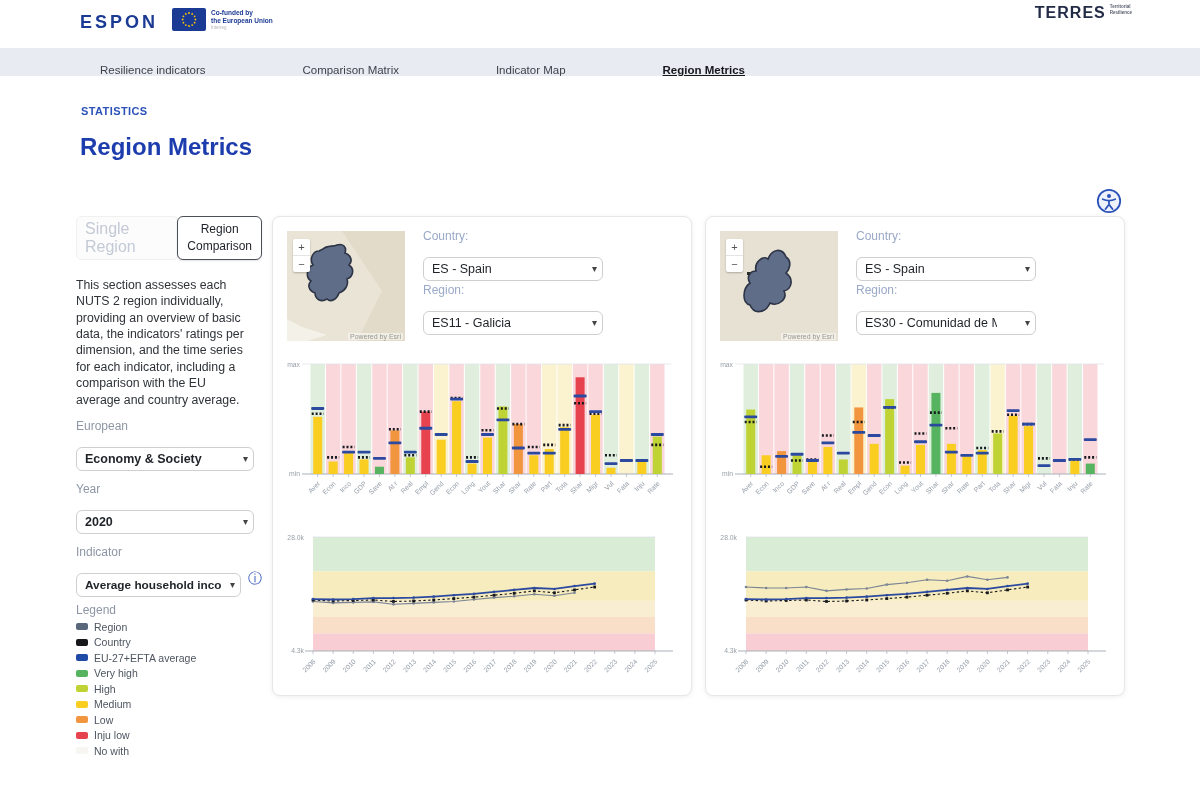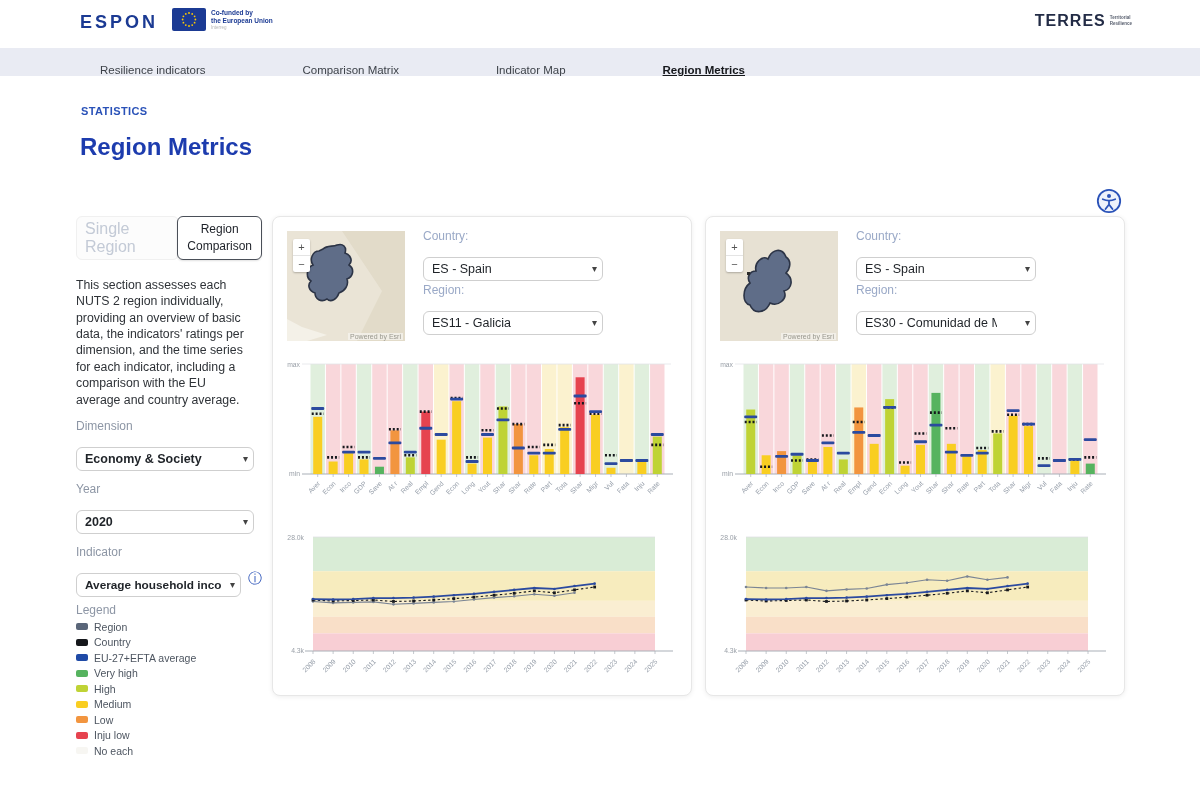--- a/index.html
+++ b/index.html
@@ -6,21 +6,21 @@
   #page{position:relative;width:1200px;height:802px;background:#fff;overflow:hidden;}
 
   
   #header{position:absolute;top:0;left:0;width:1200px;height:48px;background:#fff;border-bottom:1px solid #f0f0f0;}
   .espon-logo{position:absolute;left:80px;top:12px;font-size:18px;font-weight:bold;letter-spacing:3px;color:#1b3a93;}
   .euflag-wrap{position:absolute;left:172px;top:8px;display:flex;gap:5px;align-items:center;}
   .eu-text{font-size:6.5px;font-weight:bold;color:#1b3a93;line-height:1.25;}
   .eu-sub{font-size:4.5px;color:#b6b6b6;}
   #main-nav{position:absolute;left:285px;top:0;width:745px;height:48px;display:flex;justify-content:space-between;align-items:center;}
   #main-nav .nav-item{font-size:12px;color:#3c4043;cursor:pointer;white-space:nowrap;}
-  .terres{position:absolute;right:68px;top:12px;display:flex;gap:4px;align-items:center;}
+  .terres{position:absolute;right:68px;top:4px;display:flex;gap:4px;}
   .terres-word{font-size:16px;font-weight:bold;letter-spacing:1px;color:#232c46;}
   .terres-sub{font-size:4.5px;color:#5a6170;line-height:1.3;font-weight:bold;}
 
   
   #subnav{position:absolute;top:48px;left:0;width:1200px;height:28px;background:#e9ebf3;}
   #subnav-inner{position:absolute;left:100px;top:0;width:645px;height:28px;display:flex;justify-content:space-between;align-items:flex-end;}
   .subnav-item{font-size:11.5px;color:#3d4249;cursor:pointer;white-space:nowrap;}
   .subnav-item.active{font-weight:bold;color:#15171b;text-decoration:underline;}
 
   .breadcrumb{position:absolute;left:81px;top:105px;font-size:11px;font-weight:600;letter-spacing:.4px;color:#2a52b8;}
@@ -119,21 +119,21 @@
     </svg>
   </div>
 
   <div id="sidebar">
     <div class="toggle-row">
       <div class="toggle-single">Single Region</div>
       <div class="toggle-comp">Region<br>Comparison</div>
     </div>
     <div class="sidebar-desc">This section assesses each NUTS 2 region individually, providing an overview of basic data, the indicators' ratings per dimension, and the time series for each indicator, including a comparison with the EU average and country average.</div>
 
-    <div class="field-label">Dimension</div>
+    <div class="field-label">European</div>
     <div class="select w-178">
       <span>Economy &amp; Society</span>
       <span class="chev">▾</span>
     </div>
 
     <div class="field-label">Year</div>
     <div class="select w-178">
       <span>2020</span>
       <span class="chev">▾</span>
     </div>
@@ -176,21 +176,21 @@
         <div class="legend-item">
           <span class="legend-swatch" style="background: rgb(242, 149, 63);"></span>
           <span class="legend-label">Low</span>
         </div>
         <div class="legend-item">
           <span class="legend-swatch" style="background: rgb(230, 67, 79);"></span>
           <span class="legend-label">Inju low</span>
         </div>
         <div class="legend-item">
           <span class="legend-swatch" style="background: rgb(247, 246, 242);"></span>
-          <span class="legend-label">No each</span>
+          <span class="legend-label">No with</span>
         </div>
       </div>
   </div>
 
   <div class="card" id="card-0">
     <div class="map-box">
       <svg width="118" height="110" viewBox="0 0 118 110">
         <rect width="118" height="110" fill="#eae4d6"></rect>
         <path d="M55,0 L118,0 L118,110 L70,110 L95,60 Z" fill="#e2dbc9"></path>
         <path d="M15,96 L40,104 L20,110 L0,110 L0,88 Z" fill="#f4f1e8"></path>

